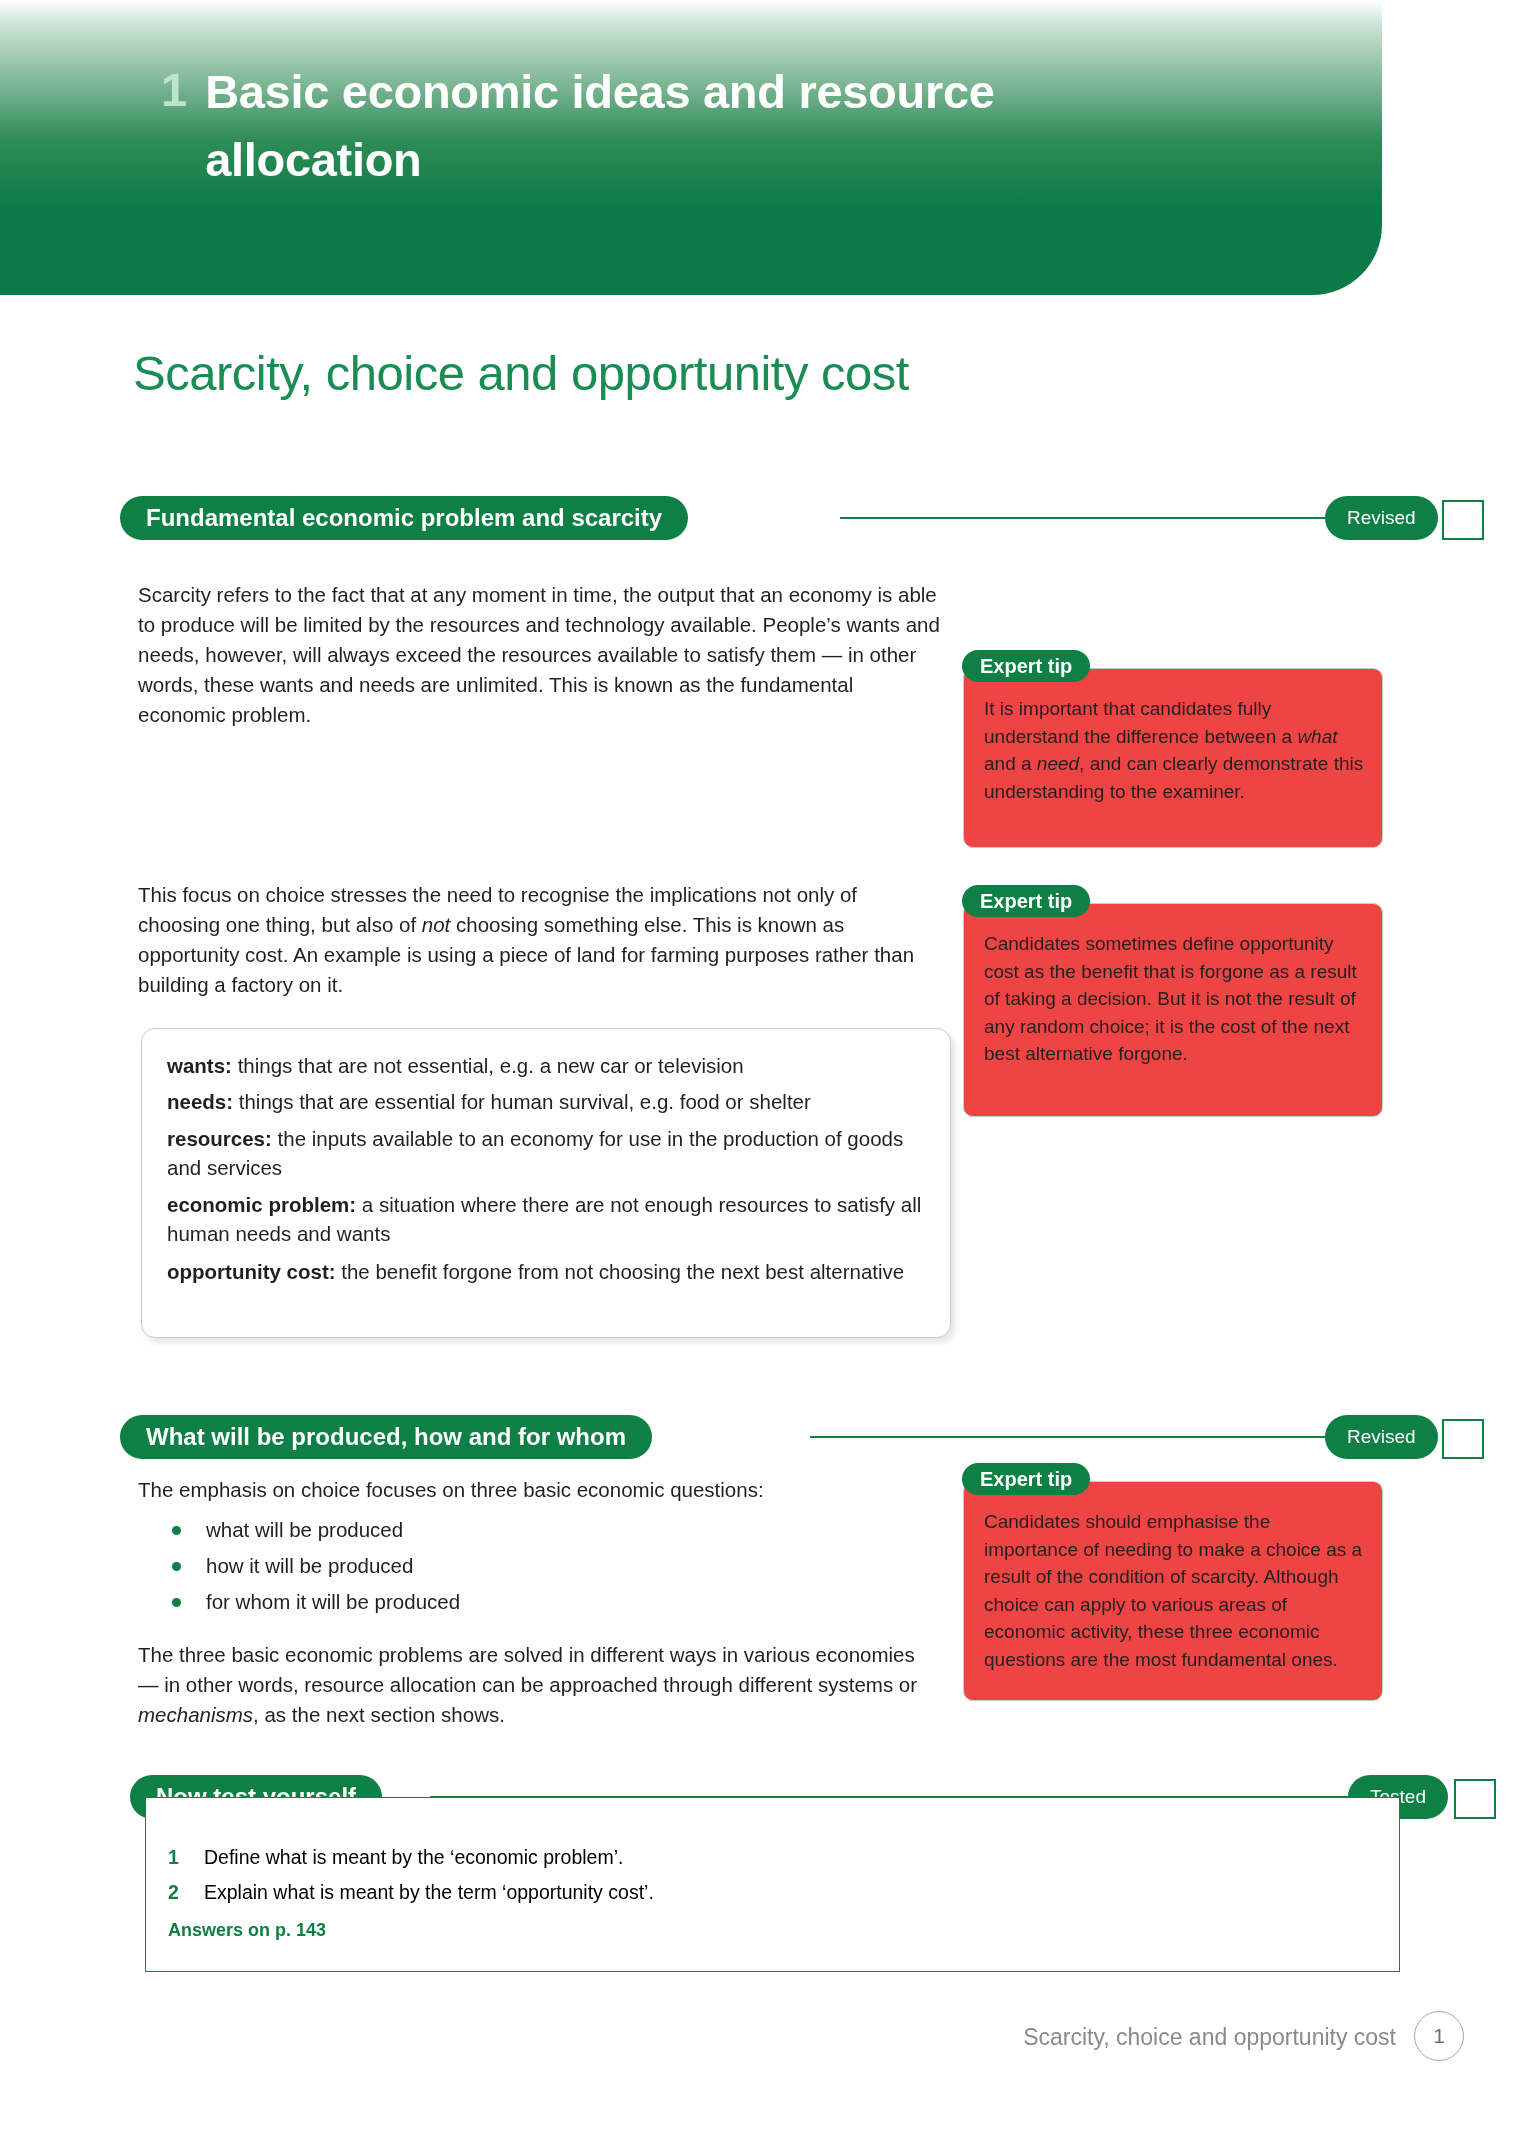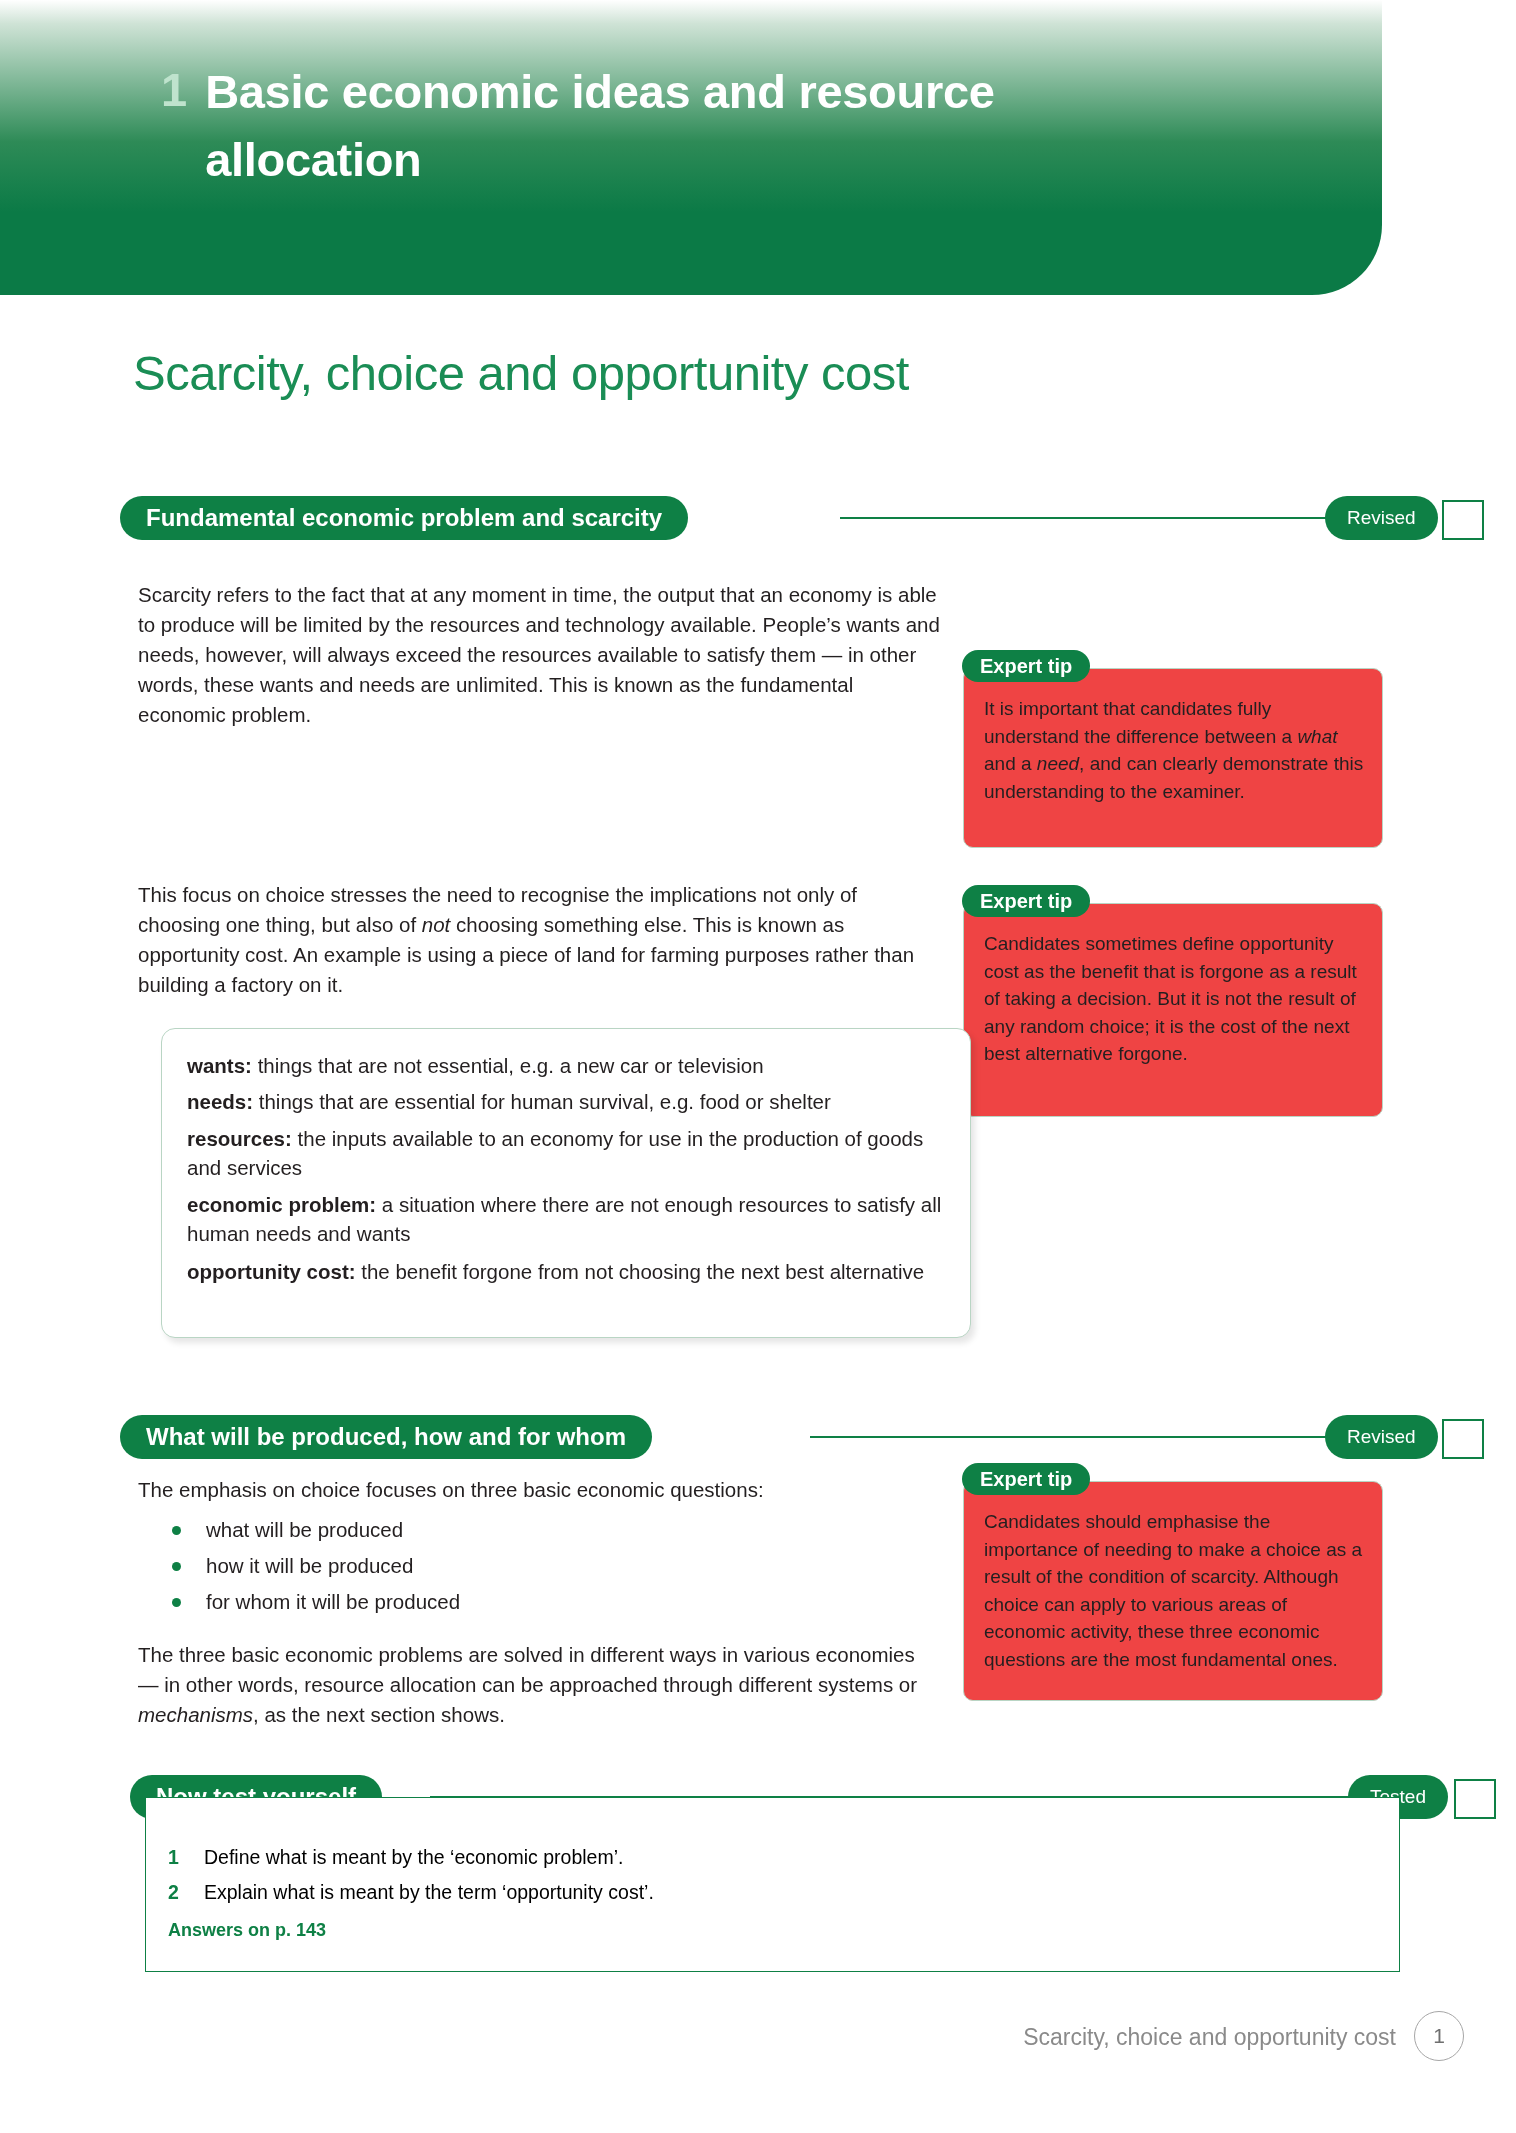--- a/index.html
+++ b/index.html
@@ -160,21 +160,20 @@
   .tip-body i { font-style: italic; }
 
   
   .defbox {
     position: absolute;
     background: #ffffff;
     border: 1.5px solid #b9d5c4;
     border-radius: 14px;
     box-shadow: 4px 5px 6px rgba(0,0,0,0.10);
     box-sizing: border-box;
-    margin-left: 20px;
   }
   .def {
     position: absolute;
     font-size: 20.5px;
     line-height: 29px;
     color: #231f20;
   }
   .def b { font-weight: bold; }
 
   

